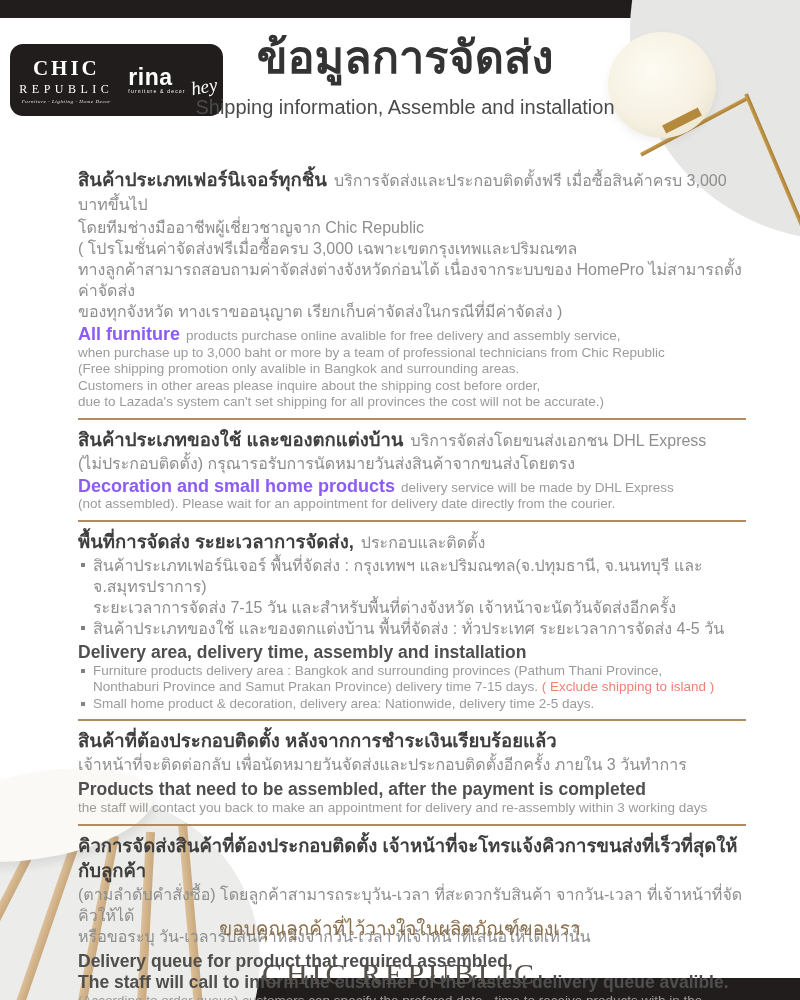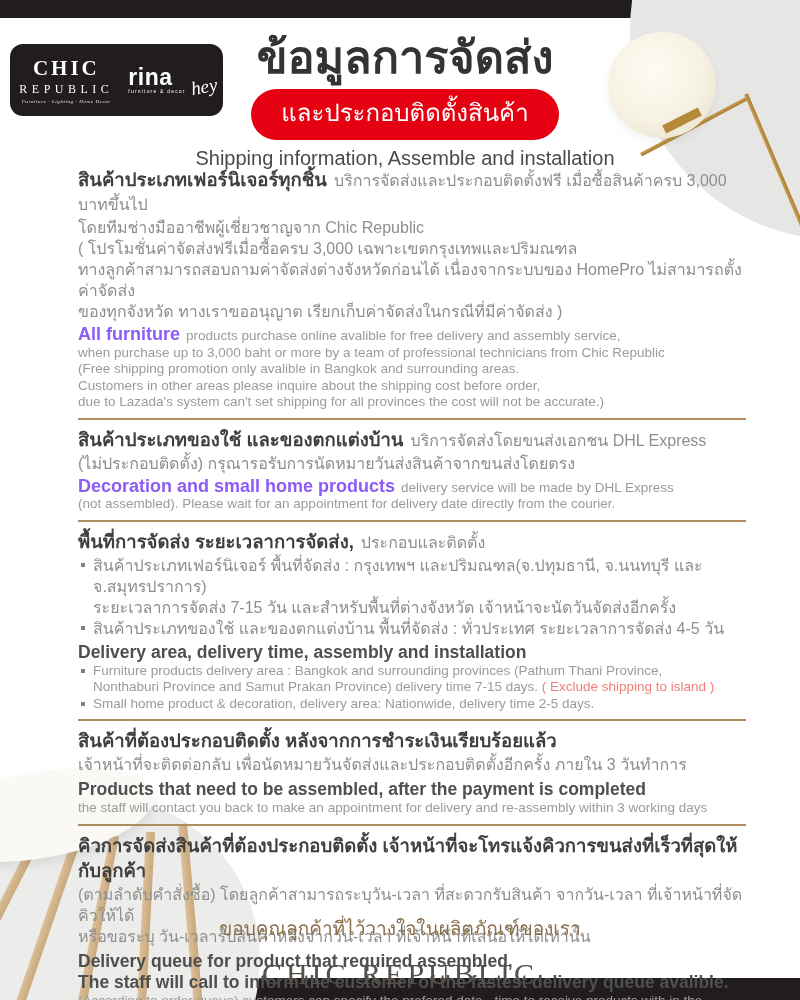--- a/index.html
+++ b/index.html
@@ -106,21 +106,20 @@
   </div>
   <div class="rina-logo">
     <div class="rina-name">rina</div>
     <div class="rina-sub">furniture &amp; decor</div>
     <div class="rina-hey">hey</div>
   </div>
 </div>
 
 <div class="header-text">
   <div class="page-title">ข้อมูลการจัดส่ง</div>
-  <div><span class="title-badge">และประกอบติดตั้งสินค้า</span></div>
   <div class="header-sub">Shipping information, Assemble and installation</div>
 </div>
 
 <div class="content">
 
   <div>
     <div class="th-head-line">
       <span class="th-lead">สินค้าประเภทเฟอร์นิเจอร์ทุกชิ้น</span><span>บริการจัดส่งและประกอบติดตั้งฟรี เมื่อซื้อสินค้าครบ 3,000 บาทขึ้นไป</span>
     </div>
     <div class="th-line">โดยทีมช่างมืออาชีพผู้เชี่ยวชาญจาก Chic Republic</div>

